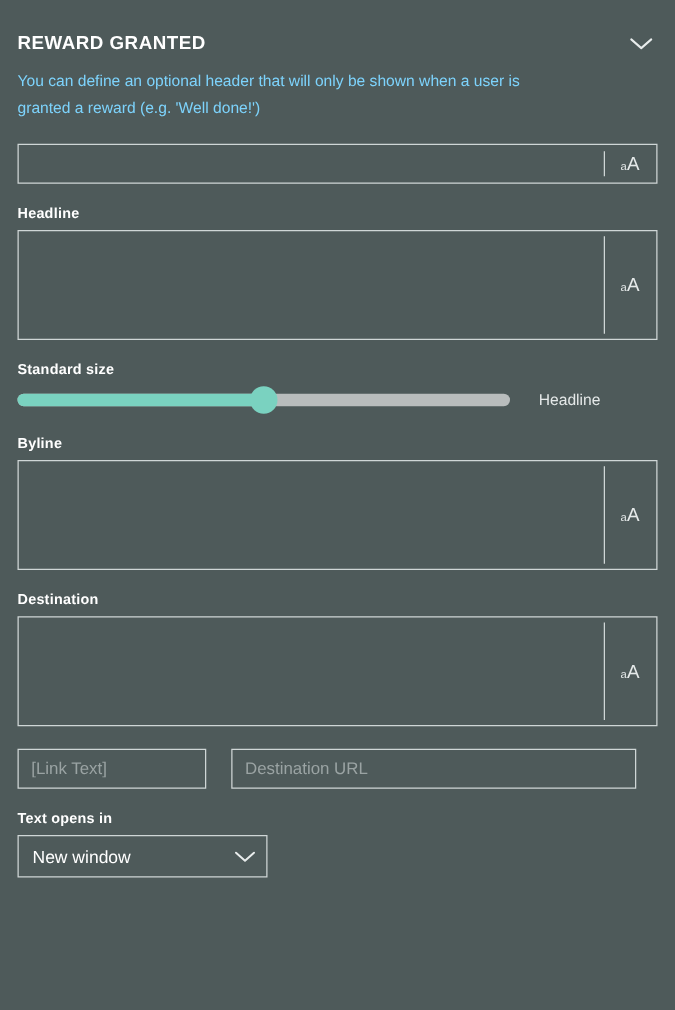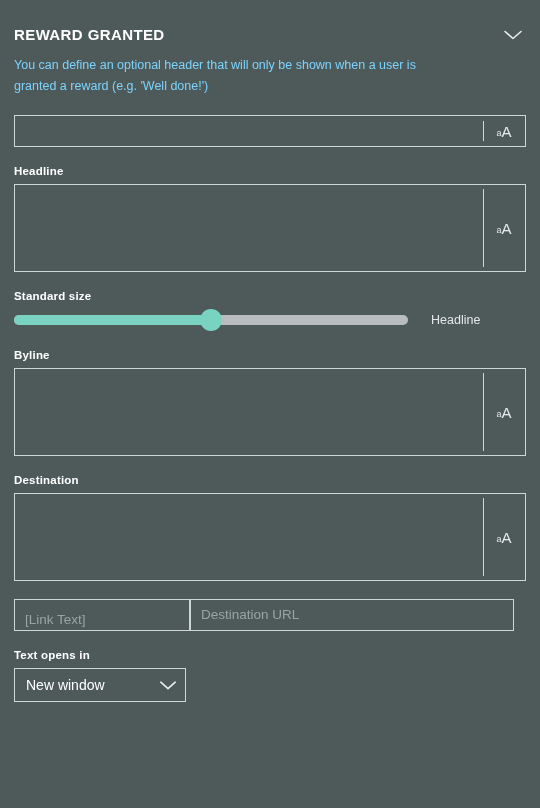--- a/index.html
+++ b/index.html
@@ -185,34 +185,34 @@
     margin-left: 23px;
     white-space: nowrap;
   }
 
   
   .cta-row {
     display: flex;
     align-items: center;
   }
   .cta-link-text {
-    width: 176px;
+    width: 151px;
     flex: 0 0 auto;
-    align-items: flex-end;
   }
   .cta-url {
     width: 324px;
     flex: 0 0 auto;
+    margin-left: 20px;
   }
   .cta-row .text-input { font-size: 13.5px; }
 
   
   .select-wrap {
     position: relative;
-    width: 172px;
+    width: 200px;
     height: 34px;
     border: 1px solid #cfd6d6;
     box-sizing: border-box;
     display: flex;
     align-items: center;
     cursor: pointer;
   }
   .select-value {
     color: #ffffff;
     font-size: 14px;

